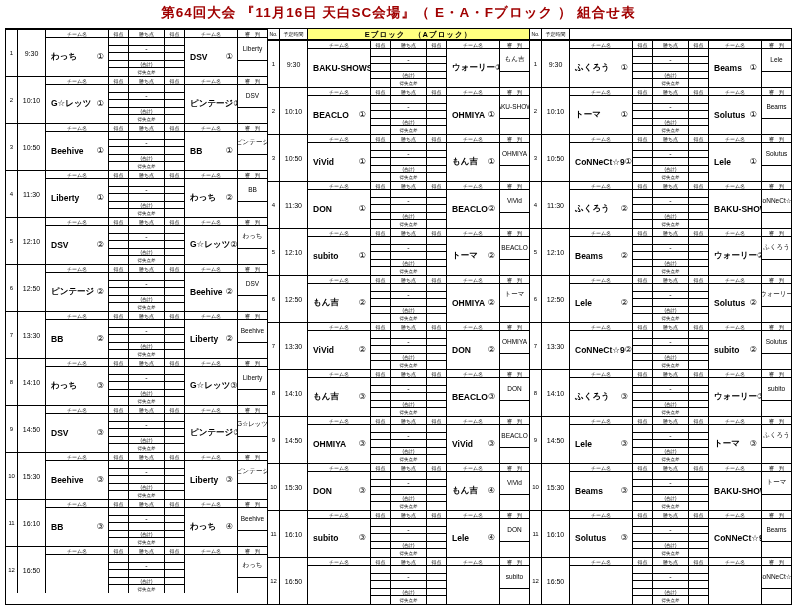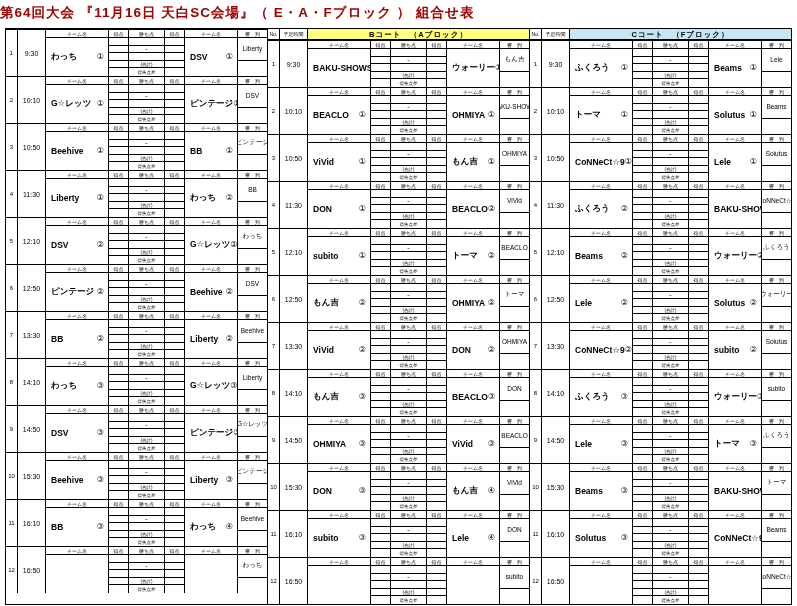--- a/index.html
+++ b/index.html
@@ -1,19 +1,19 @@
 <!DOCTYPE html>
 <html><head>
 <meta charset="utf-8">
 <style>
   * { margin:0; padding:0; box-sizing:border-box; }
   html,body { width:797px; height:606px; background:#fff; overflow:hidden;
     font-family:"Liberation Sans","DejaVu Sans",sans-serif; color:#000; }
   .page { position:relative; width:797px; height:606px; }
-  .title { position:absolute; top:4px; left:0; width:100%; 
+  .title { position:absolute; top:4px; left:0; width:100%; text-align:center;
     font-size:13.5px; font-weight:bold; color:#a00000; letter-spacing:1px; }
   .table-wrap { position:absolute; left:5px; top:28px; width:789px; display:flex; }
   .court-group { width:263px; border:1.2px solid #000; background:#fff; }
   .court-group + .court-group { border-left:1.2px solid #000; margin-left:-1px; }
   .band-row { display:flex; height:11px; border-bottom:1px solid #000; }
   .no-head { width:12px; font-size:5px; text-align:center; line-height:11px; border-right:1px solid #000; }
   .time-head { width:28px; font-size:5px; text-align:center; line-height:11px; border-right:1px solid #000; }
   .band { flex:1; font-size:7.5px; font-weight:bold; text-align:center; line-height:11px;
     letter-spacing:1px; overflow:hidden; white-space:nowrap; }
   .match-block { display:flex; height:47px; border-top:1.3px solid #000; }
@@ -490,21 +490,21 @@
             </div>
             <div class="ref-name">わっち</div>
             <div class="ref-empty"></div>
           </div>
         </div>
       </div>
       <div class="court-group">
         <div class="band-row">
           <div class="no-head">No.</div>
           <div class="time-head">予定時間</div>
-          <div class="band" style="background: rgb(255, 255, 128);">Bコート　（Aブロック）</div>
+          <div class="band" style="background: rgb(255, 255, 128);">Eブロック　（Aブロック）</div>
         </div>
         <div class="match-block">
           <div class="no-cell">1</div>
           <div class="time-cell">9:30</div>
           <div class="match-grid">
             <div class="mh">チーム名</div>
             <div class="mh bl">得点</div>
             <div class="mh bl">勝ち点</div>
             <div class="mh bl">得点</div>
             <div class="mh bl">チーム名</div>
@@ -940,21 +940,20 @@
             </div>
             <div class="ref-name">subito</div>
             <div class="ref-empty"></div>
           </div>
         </div>
       </div>
       <div class="court-group">
         <div class="band-row">
           <div class="no-head">No.</div>
           <div class="time-head">予定時間</div>
-          <div class="band" style="background: rgb(197, 230, 245);">Cコート　（Fブロック）</div>
         </div>
         <div class="match-block">
           <div class="no-cell">1</div>
           <div class="time-cell">9:30</div>
           <div class="match-grid">
             <div class="mh">チーム名</div>
             <div class="mh bl">得点</div>
             <div class="mh bl">勝ち点</div>
             <div class="mh bl">得点</div>
             <div class="mh bl">チーム名</div>

